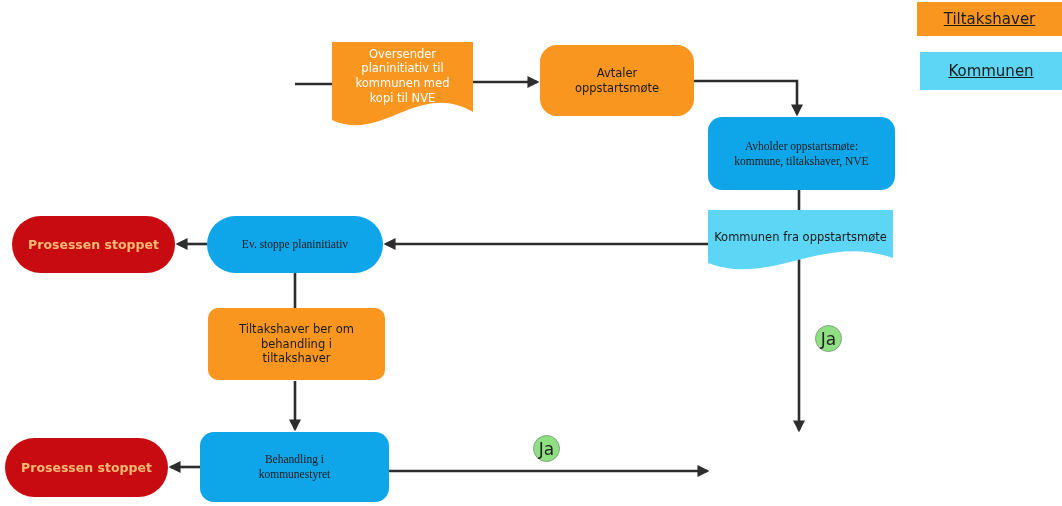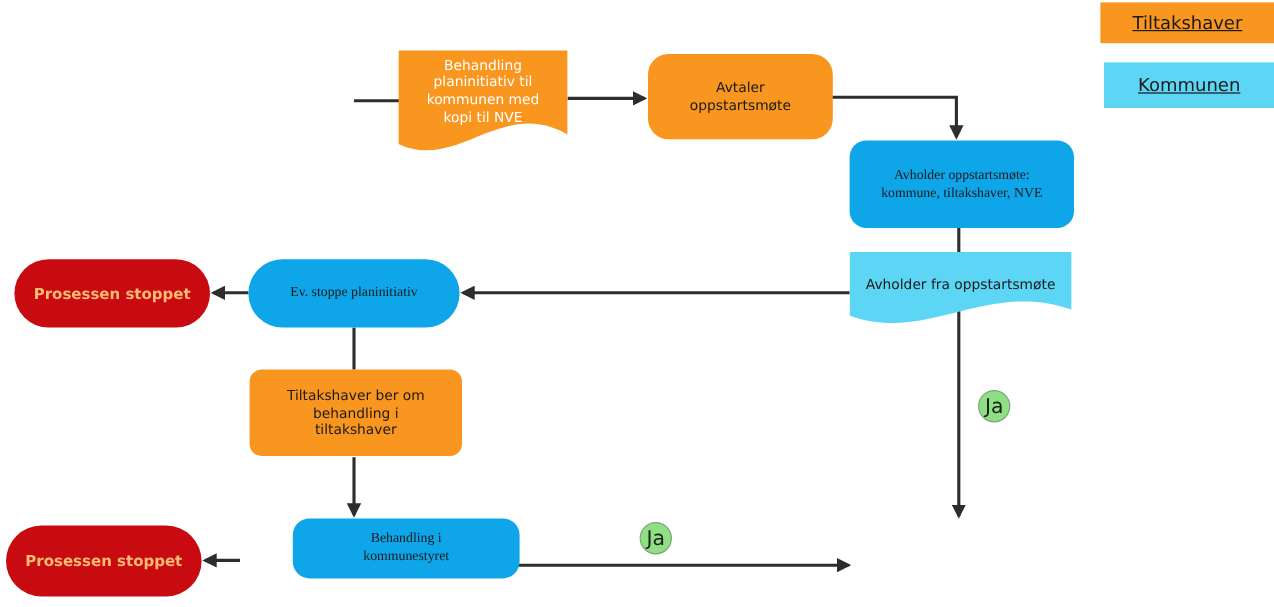--- a/index.html
+++ b/index.html
@@ -27,21 +27,21 @@
   .box-avtaler .lbl{width:112px;}
   .box-avholder{left:708px;top:117px;width:187px;height:73px;border-radius:14px;}
   .box-avholder .lbl{width:164px;}
   .doc2{left:708px;top:210px;width:185px;height:66px;}
   .doc2 .doc-label{top:6px;height:42px;color:#1a1a1a;}
   .stadium1{left:12px;top:216px;width:163px;height:57px;border-radius:28.5px;}
   .stadium-ev{left:207px;top:216px;width:176px;height:57px;border-radius:28.5px;}
   .box-berom{left:208px;top:308px;width:177px;height:72px;border-radius:10px;}
   .box-berom .lbl{width:136px;}
   .stadium2{left:5px;top:438px;width:163px;height:59px;border-radius:29.5px;}
-  .box-behandling{left:200px;top:432px;width:189px;height:50px;border-radius:14px;margin-left:44px;}
+  .box-behandling{left:200px;top:432px;width:189px;height:70px;border-radius:14px;}
   .box-behandling .lbl{width:110px;}
   .para{left:697px;top:433px;width:191px;height:71px;}
   .para .doc-label{top:0;height:70px;}
   .para .doc-label .lbl{width:134px;}
   .ja{position:absolute;width:27px;height:27px;border-radius:50%;
       background:#8FE082;border:1.5px solid #7FA37F;box-sizing:border-box;
       display:flex;align-items:center;justify-content:center;
       font-size:17px;color:#1f1f1f;}
   .ja1{left:815px;top:325px;}
   .ja2{left:533px;top:435px;}
@@ -77,38 +77,38 @@
       <path d="M389,471 H707" marker-end="url(#arr)"></path>
     </g>
   </svg>
 
 
   <div class="docwrap doc1">
     <svg width="141" height="92" viewBox="0 0 141 92">
       <path d="M0,2 L141,2 L141,72 C118,59 99,61 73,71 C48,81 26,92 0,80 Z" fill="#F8961F"></path>
     </svg>
     <div class="doc-label">
-      <span class="lbl">Behandling planinitiativ til kommunen med kopi til NVE</span>
+      <span class="lbl">Oversender planinitiativ til kommunen med kopi til NVE</span>
     </div>
   </div>
 
   <div class="shape orange box-avtaler">
     <span class="lbl">Avtaler oppstartsmøte</span>
   </div>
 
   <div class="shape blue box-avholder">
     <span class="lbl">Avholder oppstartsmøte: kommune, tiltakshaver, NVE</span>
   </div>
 
   <div class="docwrap doc2">
     <svg width="185" height="66" viewBox="0 0 185 66">
       <path d="M0,0 L185,0 L185,48 C156,38 132,40 98,48 C66,56 34,66 0,53 Z" fill="#5DD5F4"></path>
     </svg>
     <div class="doc-label">
-      <span class="lbl">Avholder fra oppstartsmøte</span>
+      <span class="lbl">Kommunen fra oppstartsmøte</span>
     </div>
   </div>
 
   <div class="shape red stadium1">
     <span class="lbl">Prosessen stoppet</span>
   </div>
 
   <div class="shape blue stadium-ev">
     <span class="lbl">Ev. stoppe planinitiativ</span>
   </div>

